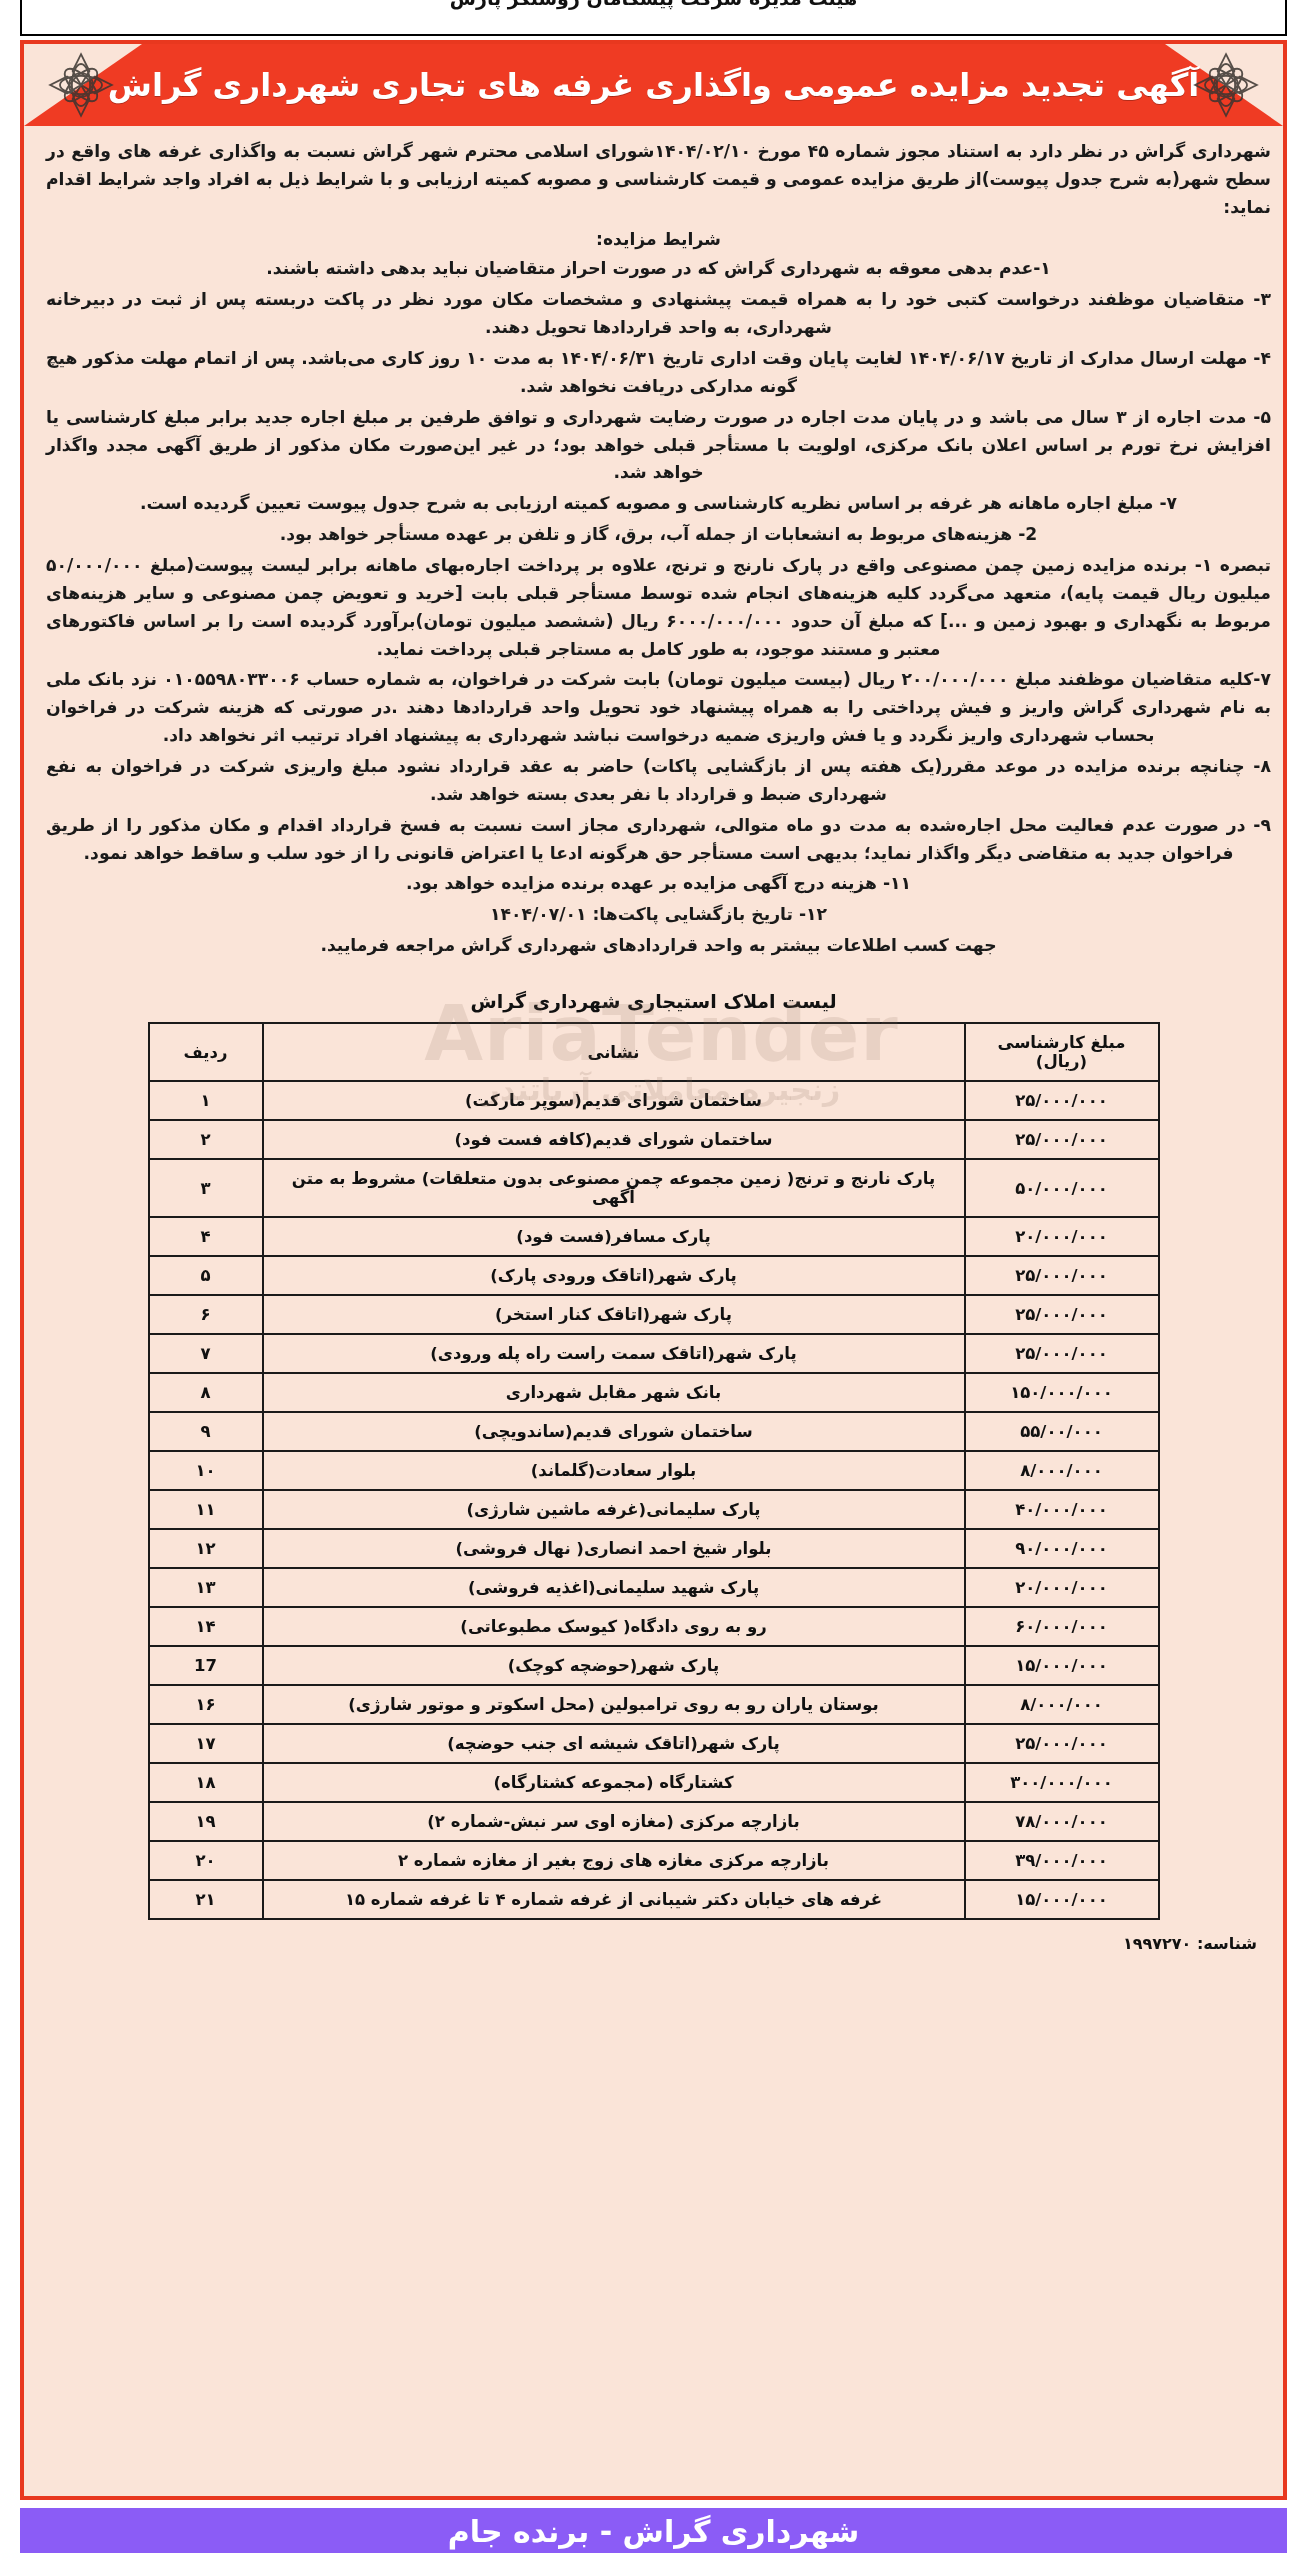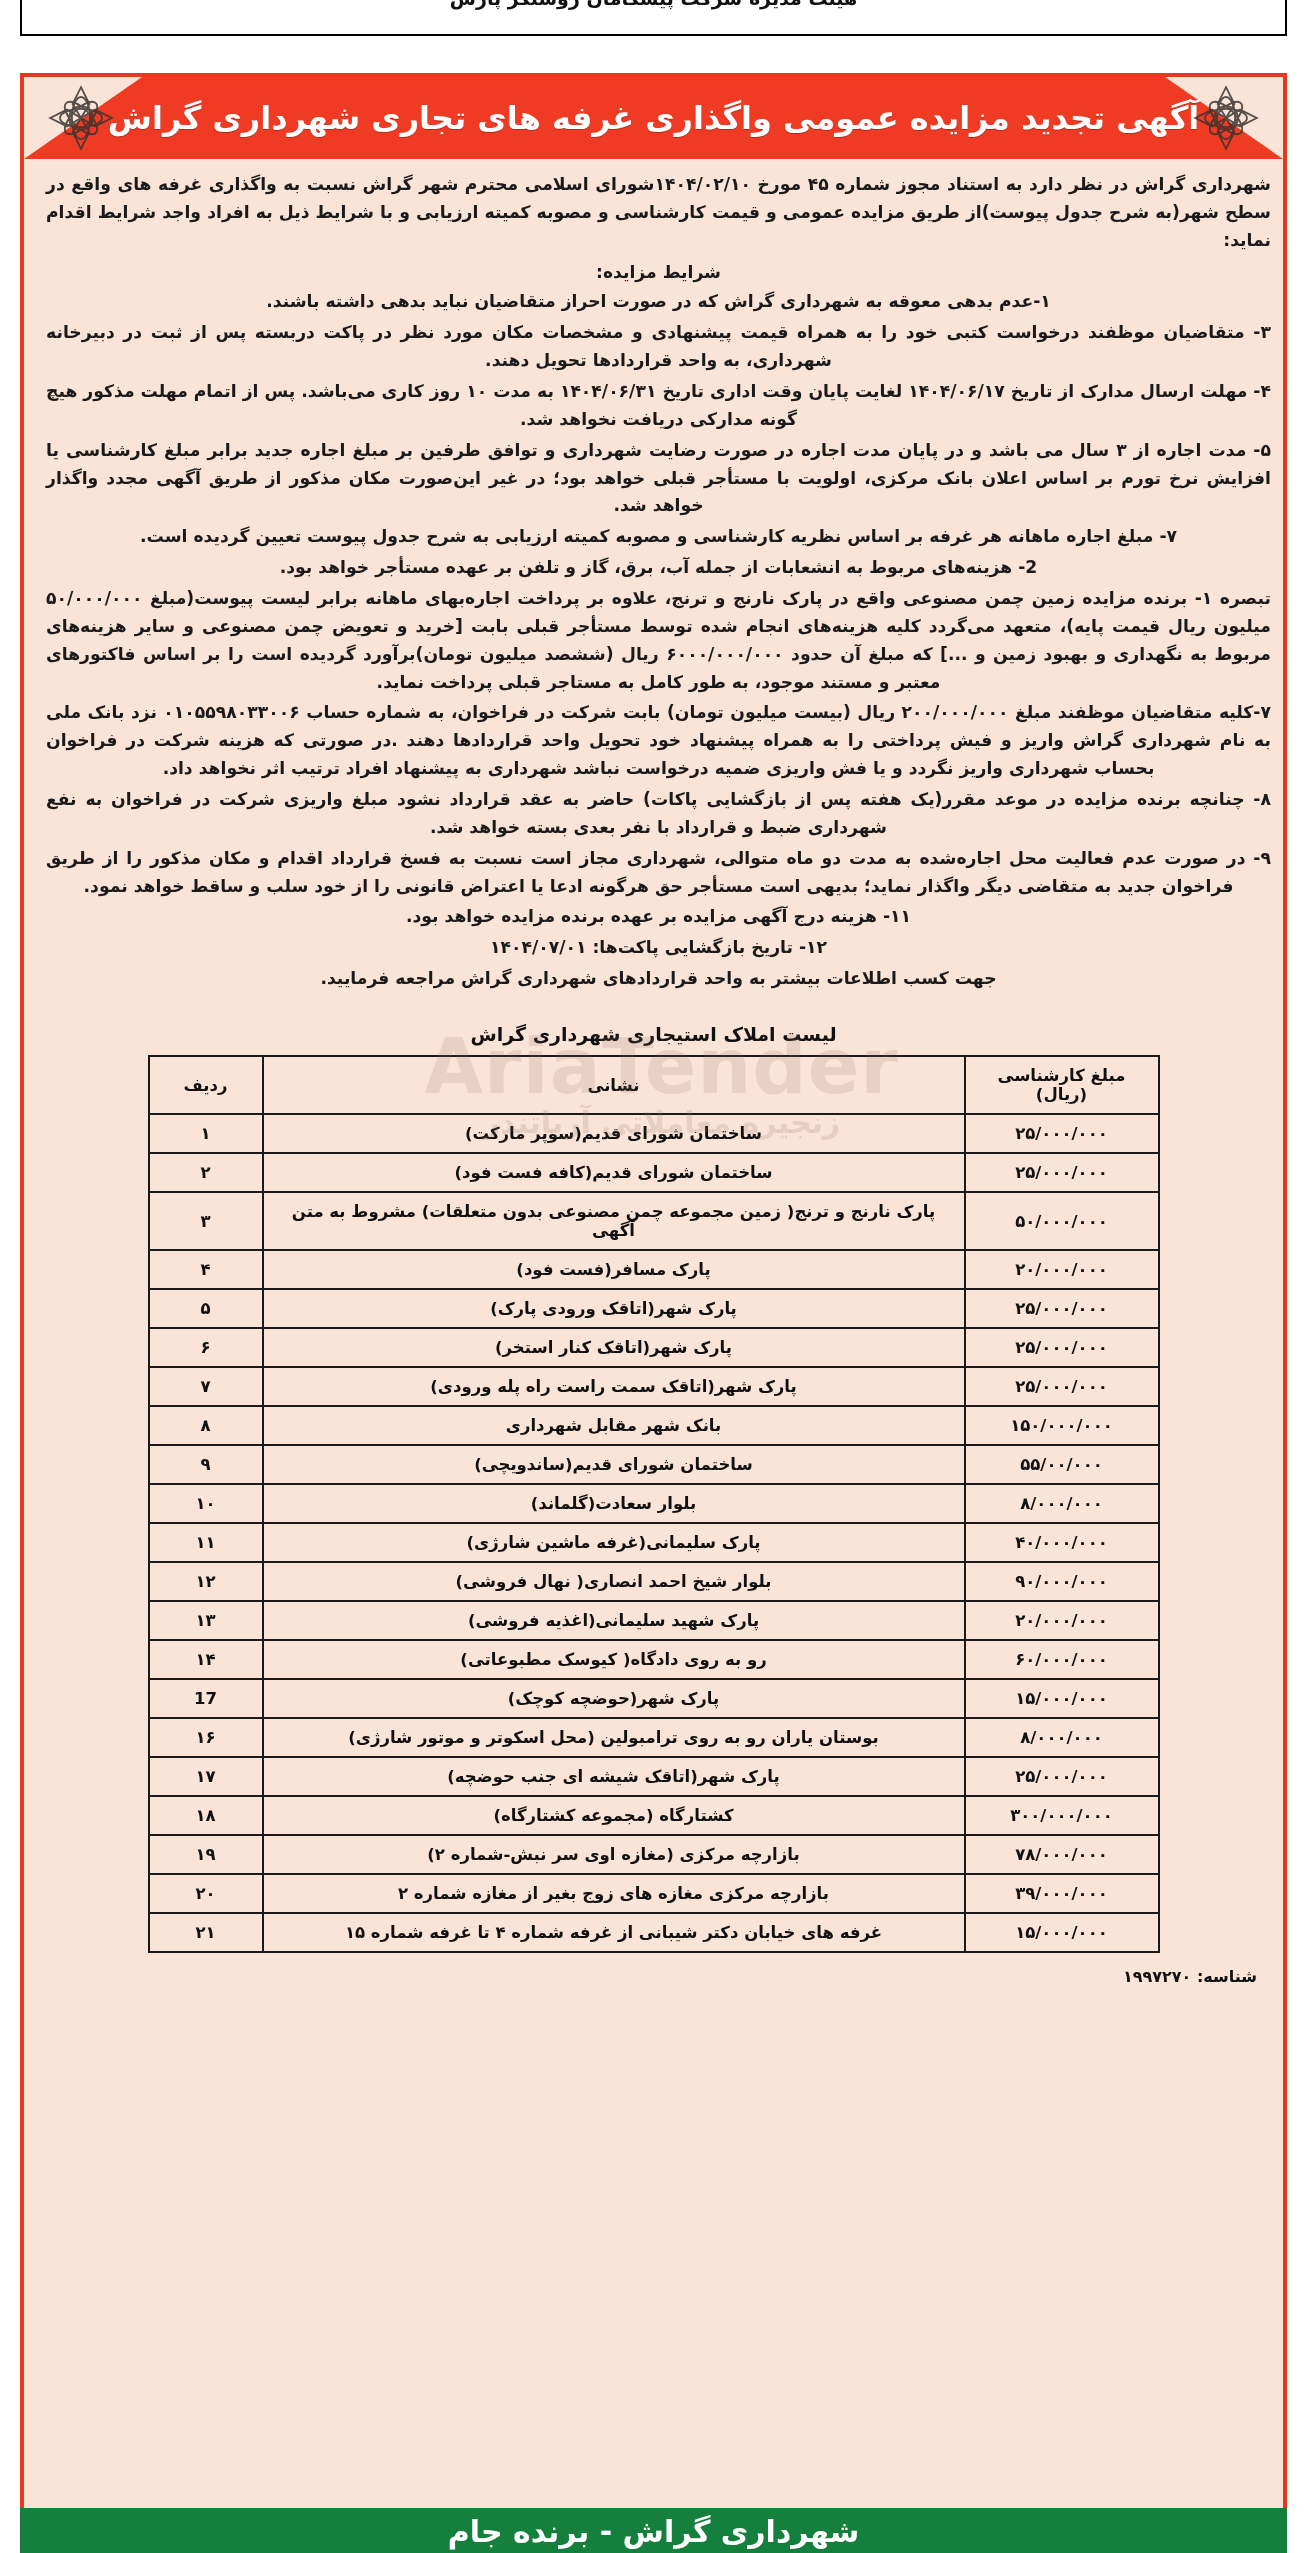--- a/index.html
+++ b/index.html
@@ -25,21 +25,20 @@
     letter-spacing:-0.5px;
   }
 
   
   .ad-frame{
     position:absolute;left:20px;top:40px;width:1267px;height:2460px;
     border:4px solid #e8381f;
     background:#fae4d8;
     box-sizing:border-box;
     overflow:hidden;
-    margin-top:33px;
   }
 
   
   .banner{
     position:relative;height:82px;
     background:#f3f3f3;
     overflow:hidden;
   }
   .banner-bg{
     position:absolute;inset:0;background:#fae4d8;
@@ -133,21 +132,21 @@
 
   .serial{
     margin:14px 26px 0 0;
     text-align:right;
     font-size:16px;font-weight:bold;color:#111;
   }
 
   
   .bottom-bar{
     position:absolute;left:20px;top:2508px;width:1267px;height:45px;
-    background:#15803d;overflow:hidden;
+    background:#8b5cf6;overflow:hidden;
   }
   .bottom-bar-text{
     position:absolute;left:0;right:0;top:6px;text-align:center;
     color:#fff;font-weight:bold;font-size:30px;white-space:nowrap;
   }
 </style>
 </head>
 <body>
 
 <div class="top-strip">

